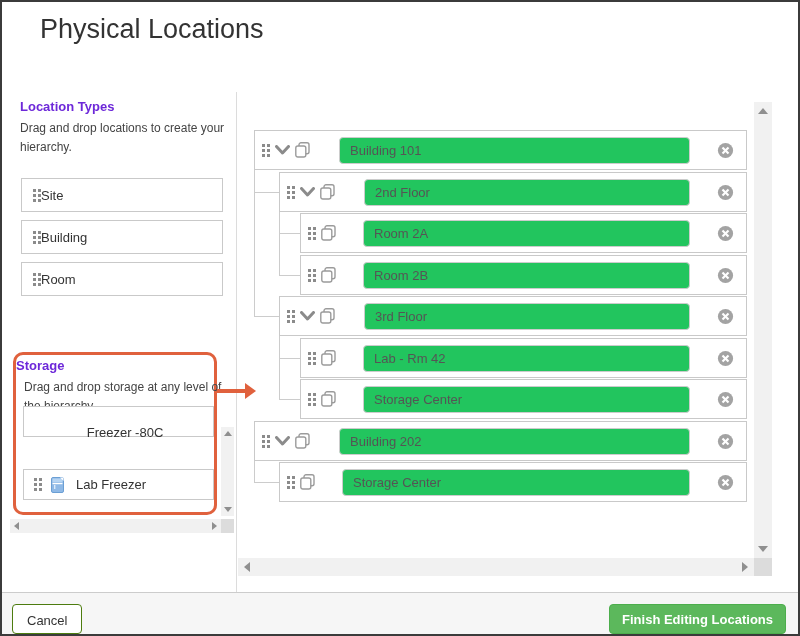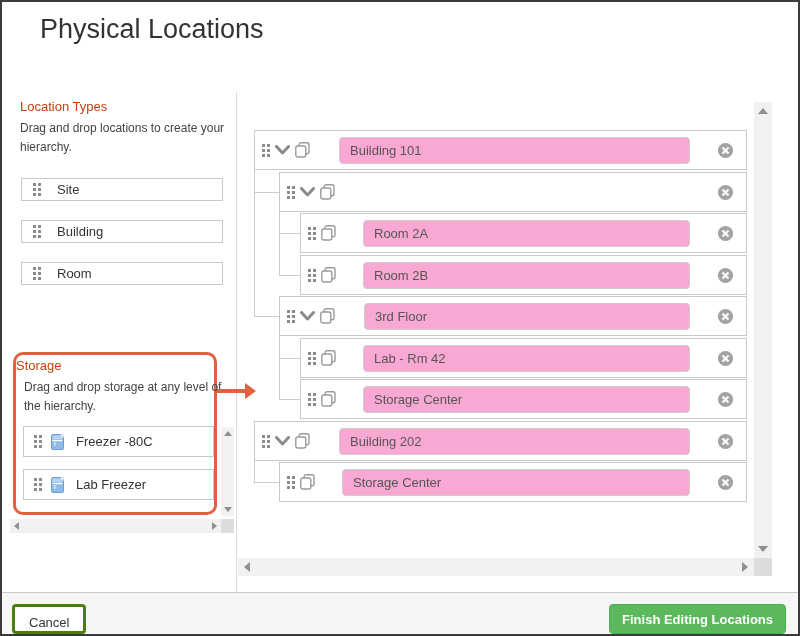--- a/index.html
+++ b/index.html
@@ -8,25 +8,25 @@
     position:relative; width:800px; height:636px; background:#fff;
     border:2px solid #3b3b3b; overflow:hidden;
     font-family:"Liberation Sans", sans-serif;
   }
   .page-title { position:absolute; left:18px; top:12px; font-size:27px; font-weight:400; color:#333;margin-left:20px; }
   .page-subtitle { position:absolute; left:18px; top:50px; font-size:13px; color:#464646; }
 
   .v-divider { position:absolute; left:234px; top:90px; width:1px; height:500px; background:#dcdcdc; }
 
   
-  .sb-heading { position:absolute; font-size:13px; font-weight:normal; color:#c2410c; }
+  .sb-heading { position:absolute; font-size:13px; font-weight:bold; color:#6d28d9; }
   .sb-para { position:absolute; font-size:12px; color:#444; line-height:19px; }
   .type-box {
-    position:absolute; left:19px; width:202px; height:23px; background:#fff;
-    border:1px solid #c9c9c9; display:flex; align-items:center; padding-left:11px; gap:16px;
+    position:absolute; left:19px; width:202px; height:34px; background:#fff;
+    border:1px solid #c9c9c9; display:flex; align-items:center; padding-left:11px; gap:0;
     cursor:grab;
   }
   .type-box .lbl { font-size:13px; color:#333; }
   .storage-outline {
     position:absolute; left:11px; top:350px; width:204px; height:163px;
     border:3px solid #e0613d; border-radius:10px; pointer-events:none;
   }
   .storage-box {
     position:absolute; left:21px; width:191px; height:31px; background:#fff;
     border:1px solid #c9c9c9; display:flex; align-items:center; padding-left:10px; gap:9px;
@@ -58,32 +58,32 @@
   .tri-sm.tri-up    { border-left-width:4px; border-right-width:4px; border-bottom-width:5px; }
   .tri-sm.tri-down  { border-left-width:4px; border-right-width:4px; border-top-width:5px; }
   .tri-sm.tri-left  { border-top-width:4px; border-bottom-width:4px; border-right-width:5px; }
   .tri-sm.tri-right { border-top-width:4px; border-bottom-width:4px; border-left-width:5px; }
 
   
   .trow { position:absolute; height:40px; background:#fff; border:1px solid #c9c9c9; }
   .trow .icons { position:absolute; left:7px; top:0; height:100%; display:flex; align-items:center; gap:5px; }
   .trow input {
     position:absolute; top:6px; right:56px; height:27px; border:1px solid #ccc; border-radius:4px;
-    font-family:"Liberation Sans", sans-serif; font-size:13px; color:#555; padding:0 10px; background:#f9a8d4;
+    font-family:"Liberation Sans", sans-serif; font-size:13px; color:#555; padding:0 10px; background:#22c55e;
   }
   .trow.parent input { left:84px; }
   .trow.leaf   input { left:62px; }
   .xbtn { position:absolute; right:12px; top:11px; width:17px; height:17px; border:none; background:transparent; padding:0; cursor:pointer; line-height:0; }
   .conn { position:absolute; background:#ccc; }
 
   
   .footer { position:absolute; left:0; right:0; top:590px; bottom:0; background:#f6f6f6; border-top:1px solid #ccc; }
   .btn-cancel {
     position:absolute; left:10px; top:11px; height:30px; padding:8px 14px;
-    background:#fff; border:3px solid #4d7c0f; border-radius:4px;
+    background:#fff; border:1px solid #4d7c0f; border-radius:4px;
     font-family:"Liberation Sans", sans-serif; font-size:13px; color:#333; cursor:pointer;
   }
   .btn-finish {
     position:absolute; right:12px; top:11px; height:30px; padding:0 12px;
     background:#5cb85c; border:1px solid #4cae4c; border-radius:4px;
     font-family:"Liberation Sans", sans-serif; font-size:13px; font-weight:bold; color:#fff; cursor:pointer;
   }
 </style>
 </head>
 <body>
@@ -134,21 +134,21 @@
           <rect x="5" y="10" width="3" height="3"></rect>
         </g>
       </svg>
     <span class="lbl">Room</span>
   </div>
 
   <div class="storage-outline"></div>
   <div class="sb-heading" style="left:14px; top:356px;">Storage</div>
   <div class="sb-para" style="left:22px; top:376px; width:202px;">Drag and drop storage at any level of the hierarchy.</div>
 
-  <div class="storage-box" style="top:424px;">
+  <div class="storage-box" style="top:404px;flex-direction:column;">
     <svg width="8" height="13">
         <g fill="#8b8b8b">
           <rect x="0" y="0" width="3" height="3"></rect>
           <rect x="5" y="0" width="3" height="3"></rect>
           <rect x="0" y="5" width="3" height="3"></rect>
           <rect x="5" y="5" width="3" height="3"></rect>
           <rect x="0" y="10" width="3" height="3"></rect>
           <rect x="5" y="10" width="3" height="3"></rect>
         </g>
       </svg>
@@ -248,20 +248,21 @@
           </g>
         </svg>
       <svg width="15" height="10">
           <polyline points="1.5,1.5 7.5,8 13.5,1.5" fill="none" stroke="#8b8b8b" stroke-width="3" stroke-linecap="round" stroke-linejoin="round"></polyline>
         </svg>
       <svg width="15" height="16">
           <rect x="4" y="0.8" width="10" height="11" rx="2" fill="none" stroke="#9b9b9b" stroke-width="1.4"></rect>
           <rect x="0.8" y="4" width="10" height="11" rx="2" fill="#fff" stroke="#9b9b9b" stroke-width="1.4"></rect>
         </svg>
     </span>
+    <input value="2nd Floor" style="">
     <button class="xbtn"><svg width="17" height="17">
           <circle cx="8.5" cy="8.5" r="7.6" fill="#a3a3a3"></circle>
           <line x1="5.5" y1="5.5" x2="11.5" y2="11.5" stroke="#fff" stroke-width="2.2"></line>
           <line x1="11.5" y1="5.5" x2="5.5" y2="11.5" stroke="#fff" stroke-width="2.2"></line>
         </svg></button>
   </div>
 
   <div class="trow leaf" style="left:298px; top:211px; width:447px;">
     <span class="icons">
       <svg width="8" height="13">

